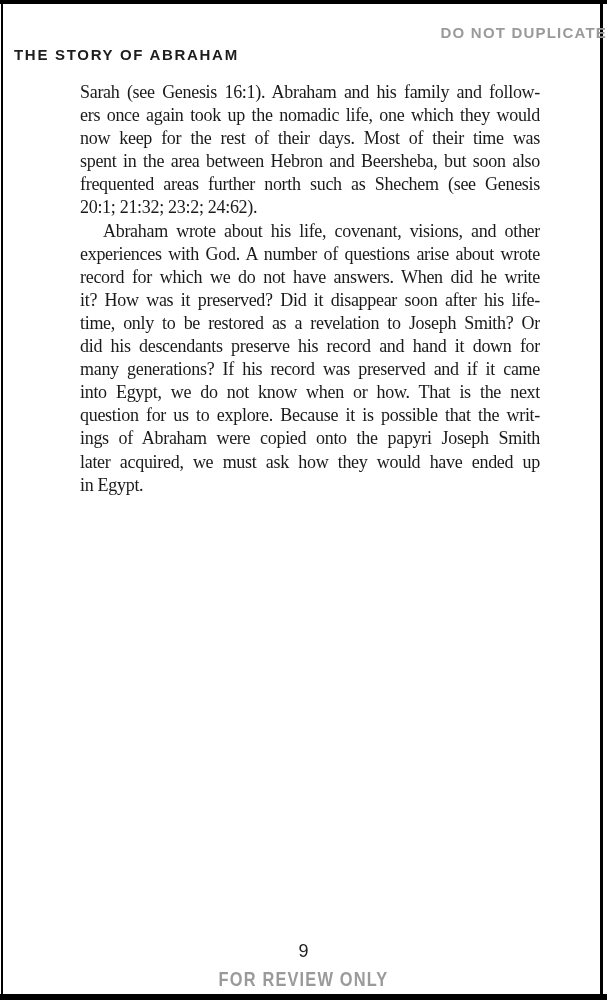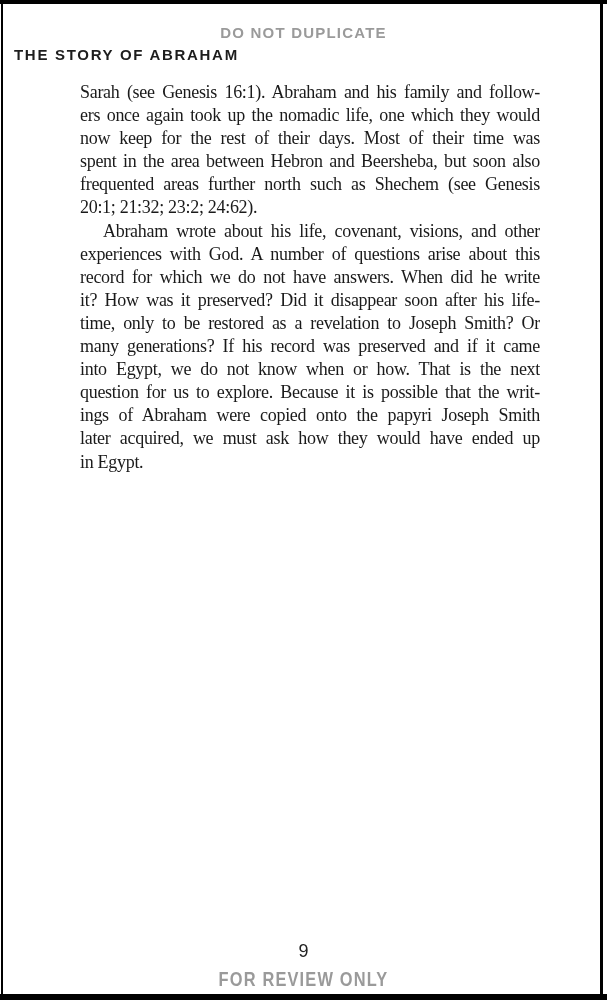--- a/index.html
+++ b/index.html
@@ -18,21 +18,21 @@
   
   .bar { position: absolute; background: var(--frame, #000); }
   .bar.top    { left: 0; top: 0;     width: 607px; height: 4px; }
   .bar.bottom { left: 0; top: 994px; width: 607px; height: 6px; }
   .bar.left   { left: 1px;   top: 0; width: 1.5px; height: 1000px; }
   .bar.right  { left: 600px; top: 0; width: 2.5px; height: 1000px; }
 
   .watermark-top {
     position: absolute;
     top: 24px; left: 0; width: 100%;
-    text-align: center;
+    text-align: right;
     font-family: "Liberation Sans", sans-serif;
     font-weight: bold;
     font-size: 15px;
     letter-spacing: 1.2px;
     color: var(--watermark, #9a9a9a);
   }
   .running-header {
     position: absolute;
     top: 46px; left: 0; width: 100%;
     text-align: left;
@@ -101,24 +101,25 @@
       <div class="para">
         <div class="line">Sarah (see Genesis 16:1). Abraham and his family and follow-</div>
         <div class="line">ers once again took up the nomadic life, one which they would</div>
         <div class="line">now keep for the rest of their days. Most of their time was</div>
         <div class="line">spent in the area between Hebron and Beersheba, but soon also</div>
         <div class="line">frequented areas further north such as Shechem (see Genesis</div>
         <div class="line last">20:1; 21:32; 23:2; 24:62).</div>
       </div>
       <div class="para">
         <div class="line indent">Abraham wrote about his life, covenant, visions, and other</div>
-        <div class="line">experiences with God. A number of questions arise about this</div>
+        <div class="line">experiences with God. A number of questions arise about wrote</div>
         <div class="line">record for which we do not have answers. When did he write</div>
         <div class="line">it? How was it preserved? Did it disappear soon after his life-</div>
         <div class="line">time, only to be restored as a revelation to Joseph Smith? Or</div>
+        <div class="line">did his descendants preserve his record and hand it down for</div>
         <div class="line">many generations? If his record was preserved and if it came</div>
         <div class="line">into Egypt, we do not know when or how. That is the next</div>
         <div class="line">question for us to explore. Because it is possible that the writ-</div>
         <div class="line">ings of Abraham were copied onto the papyri Joseph Smith</div>
         <div class="line">later acquired, we must ask how they would have ended up</div>
         <div class="line last">in Egypt.</div>
       </div>
     </div>
 
   <div class="page-number">9</div>

